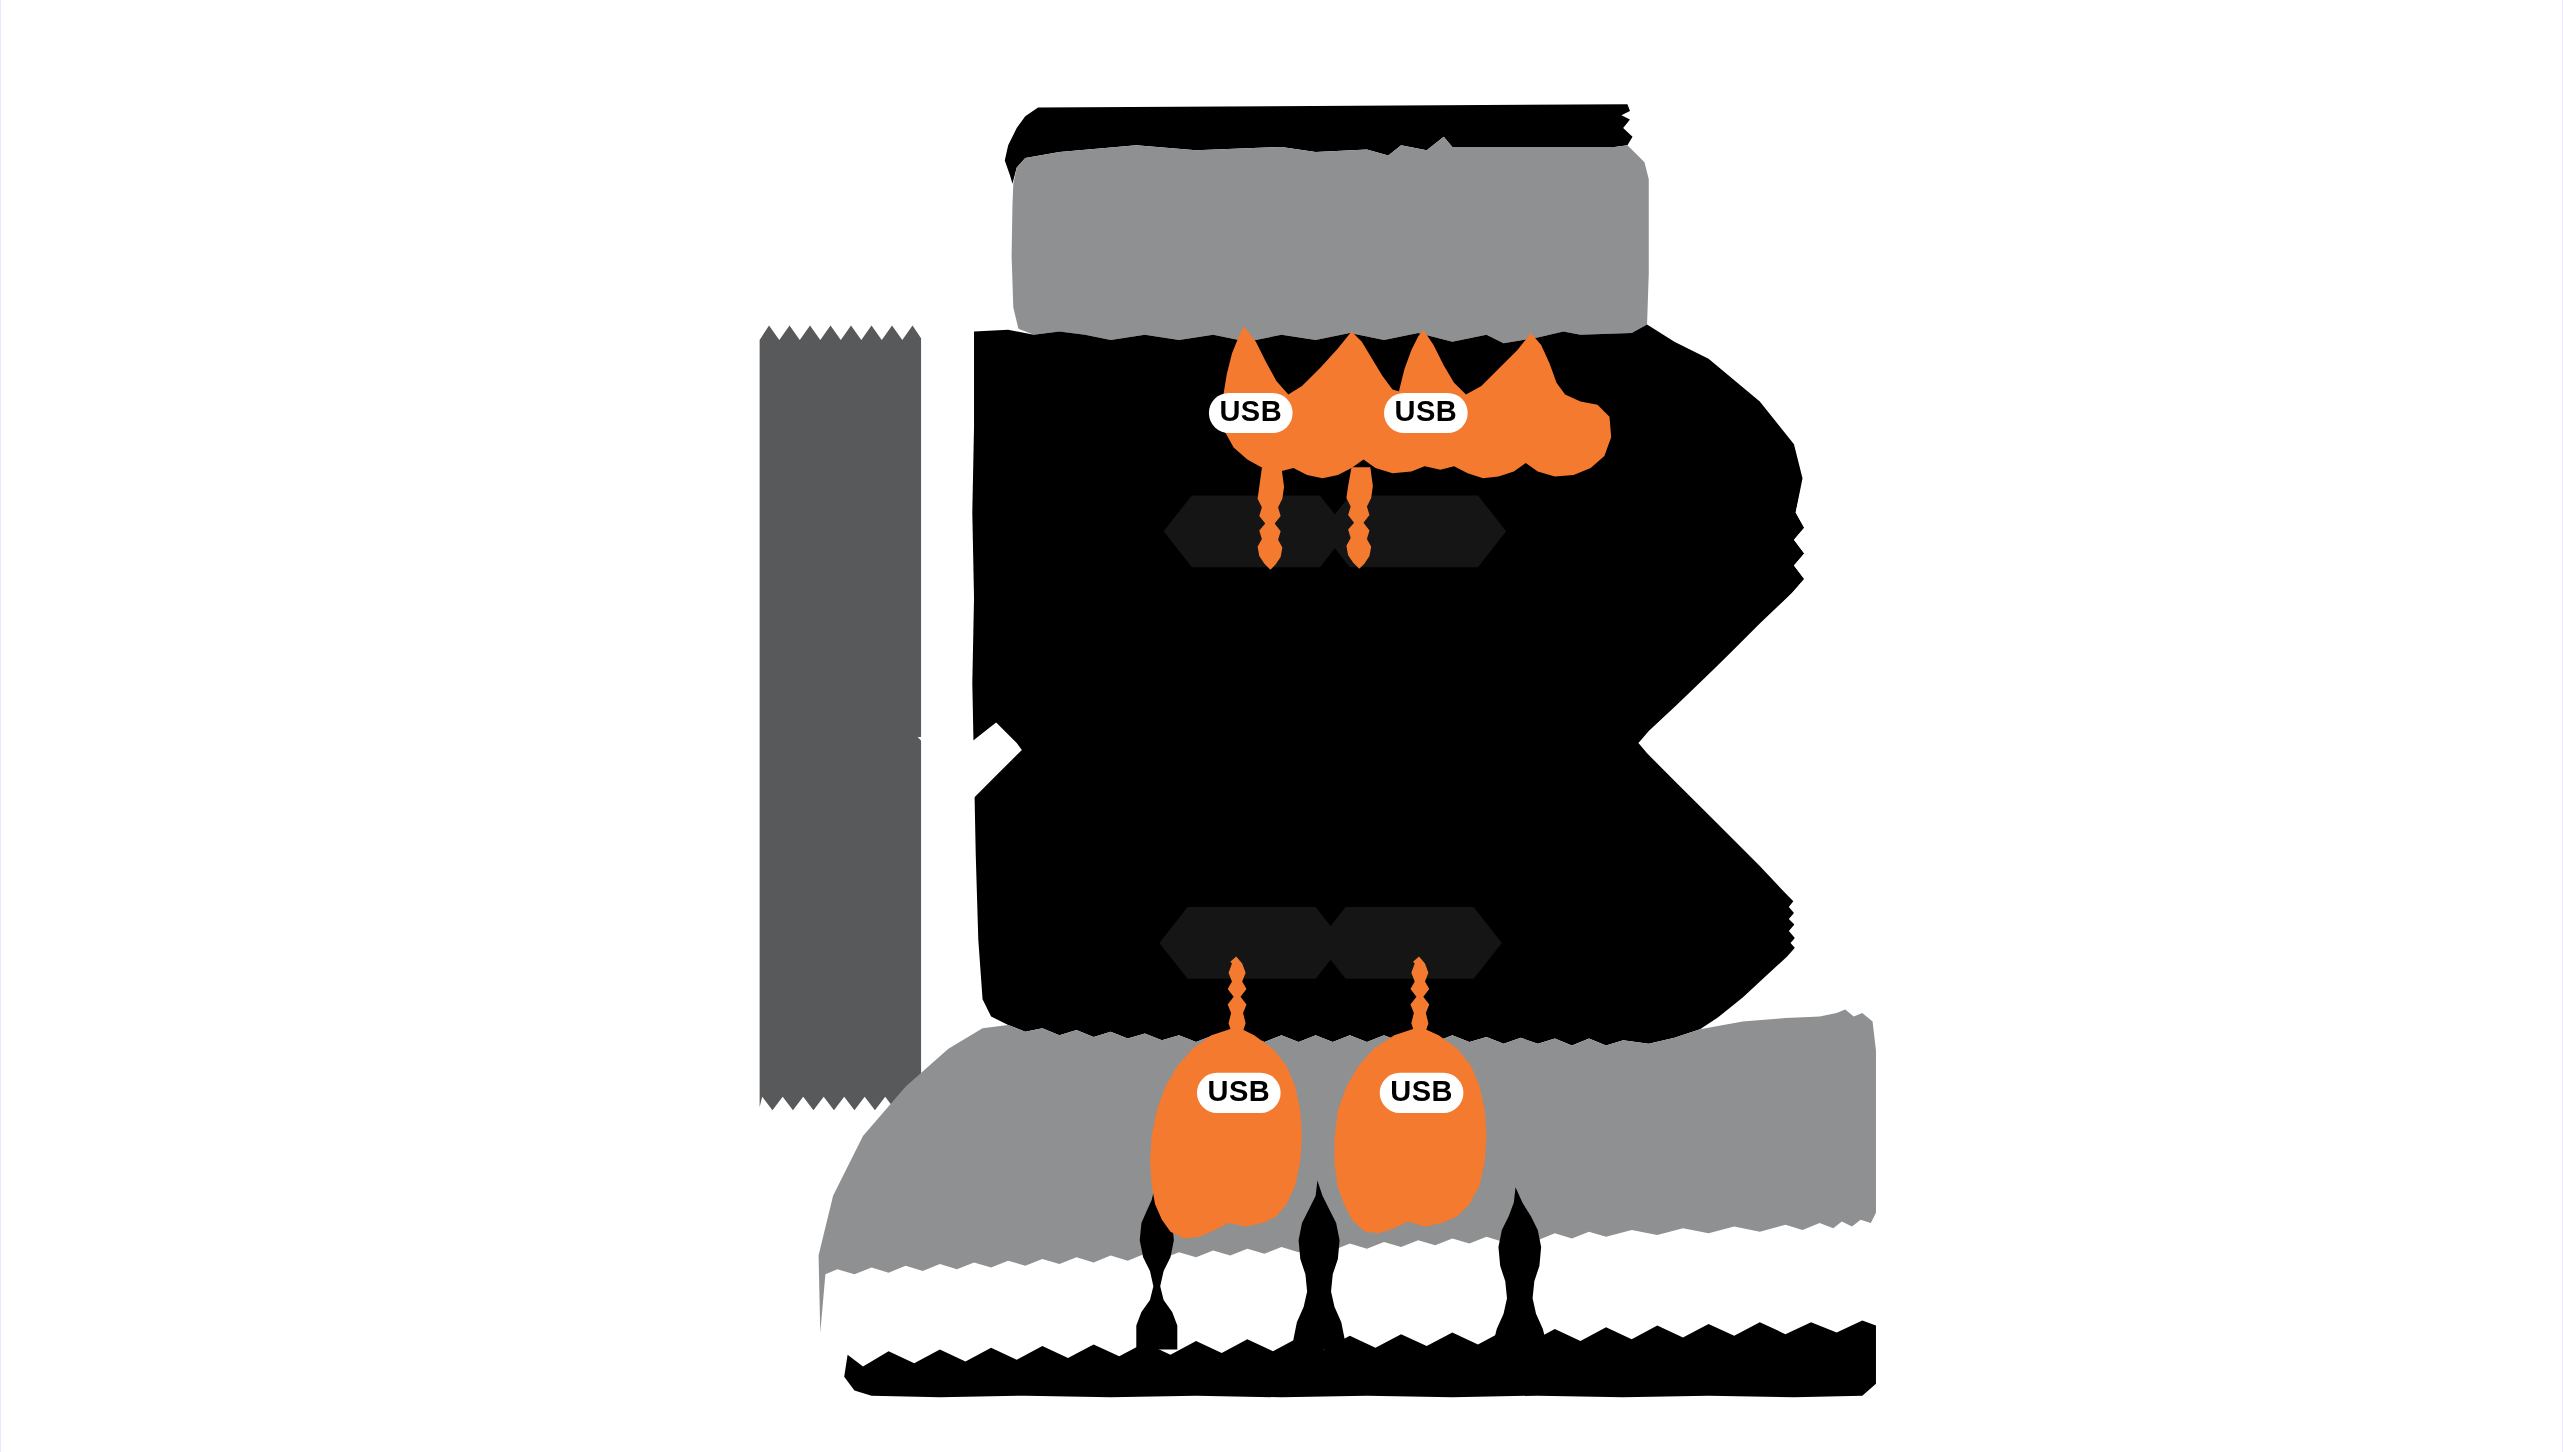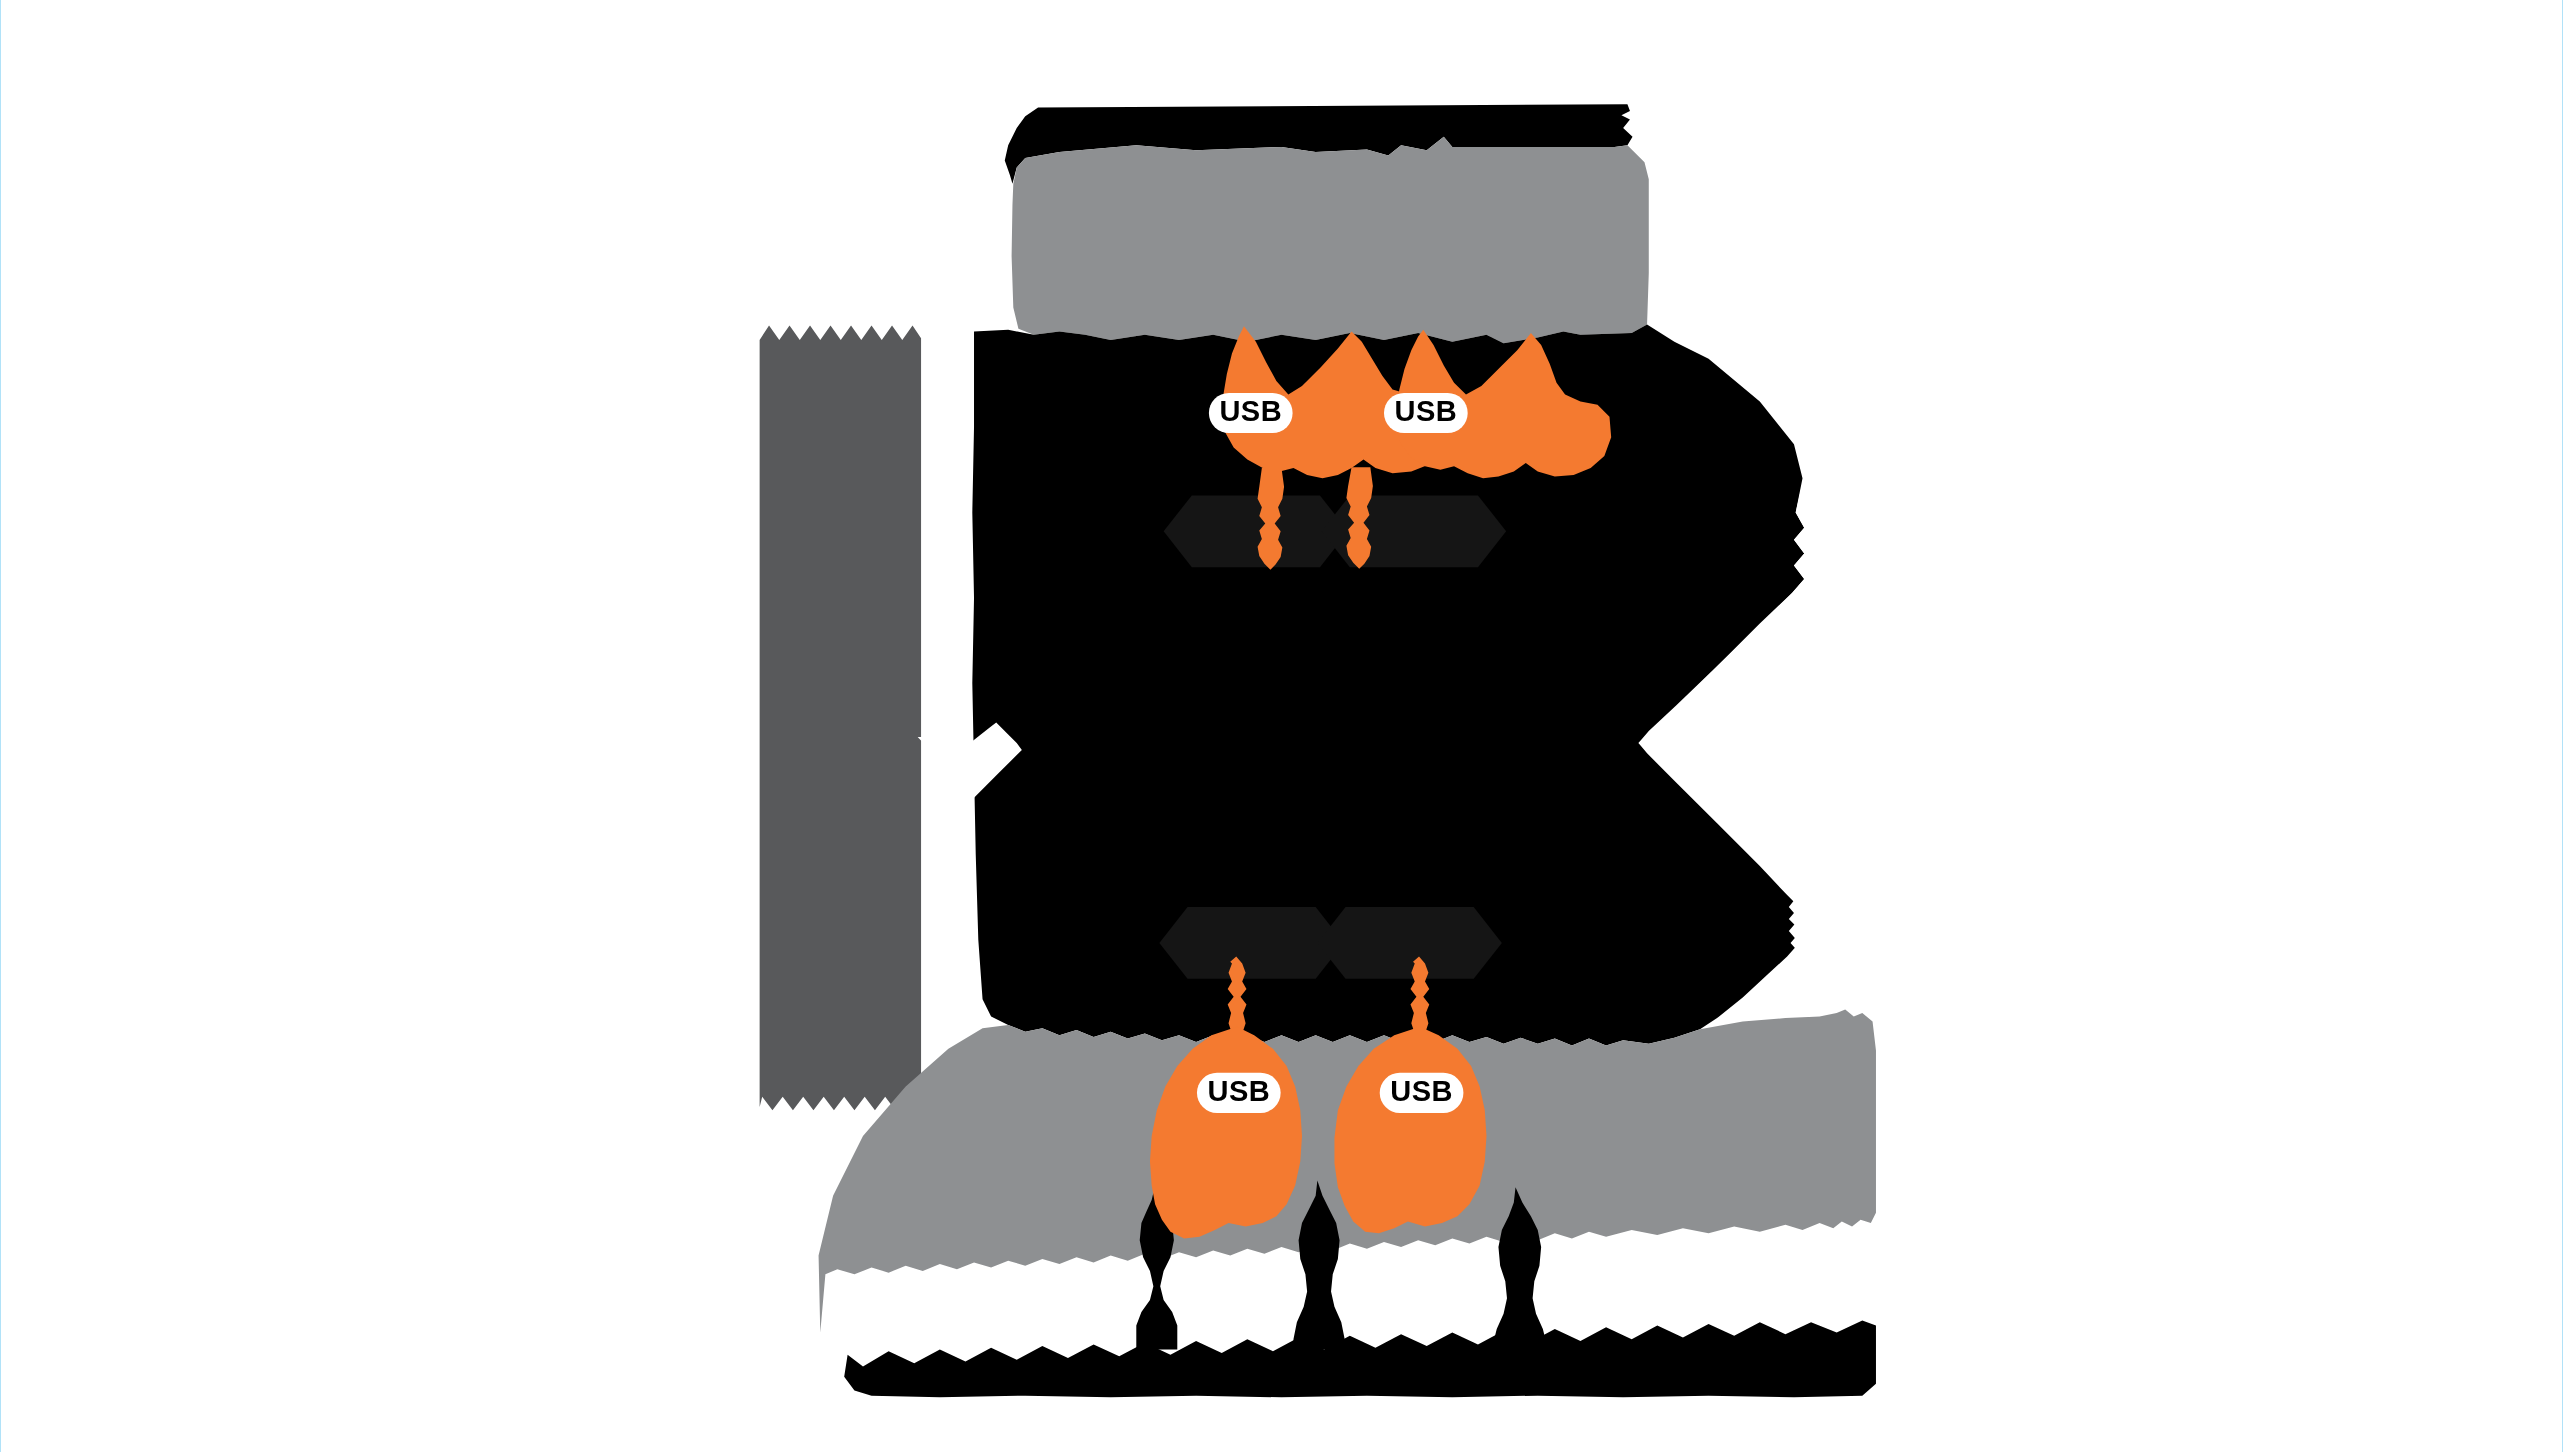--- a/index.html
+++ b/index.html
@@ -4,21 +4,21 @@
 <style>
   html, body {
     margin: 0;
     padding: 0;
     background: #ffffff;
   }
   #canvas {
     position: relative;
     width: 2563px;
     height: 1452px;
-    background: #0ea5e9;
+    background: #c4b5fd;
     overflow: hidden;
     font-family: "Liberation Sans", sans-serif;
   }
   #art {
     position: absolute;
     left: 0;
     top: 0;
     width: 2563px;
     height: 1452px;
     display: block;

